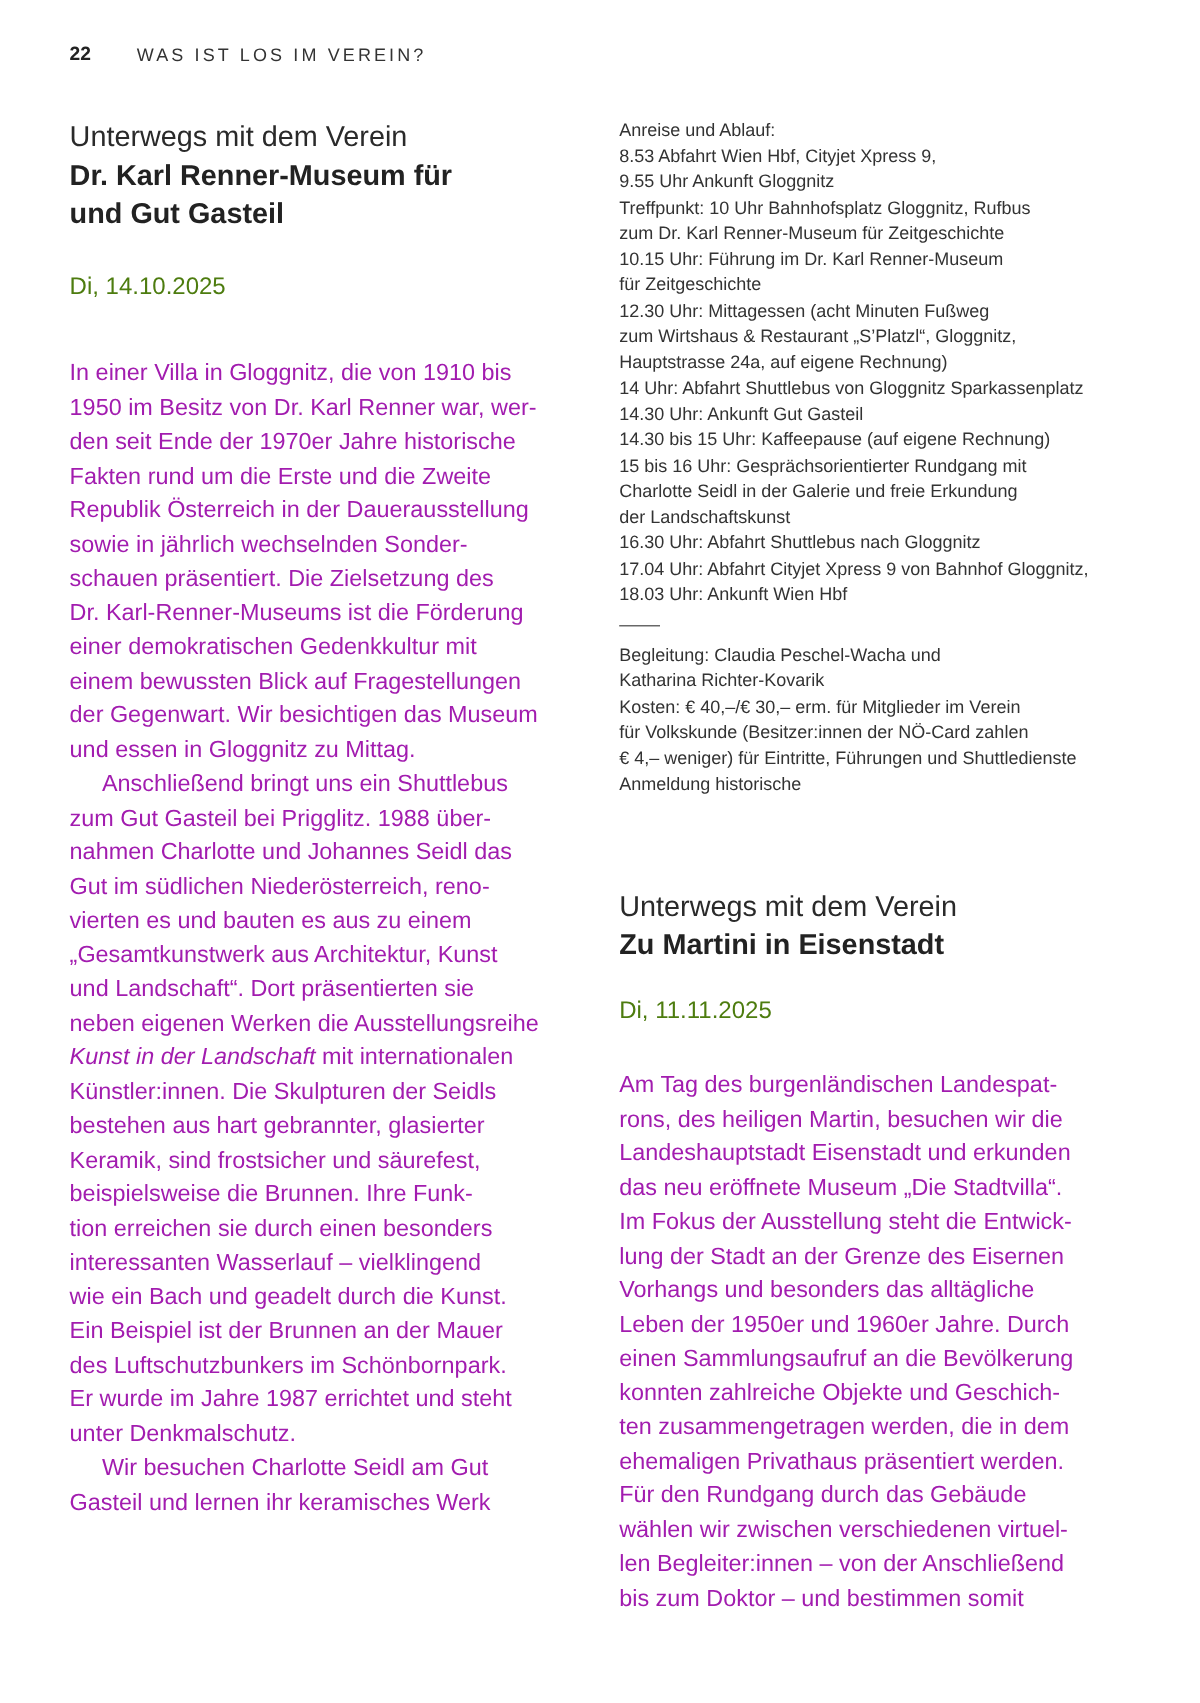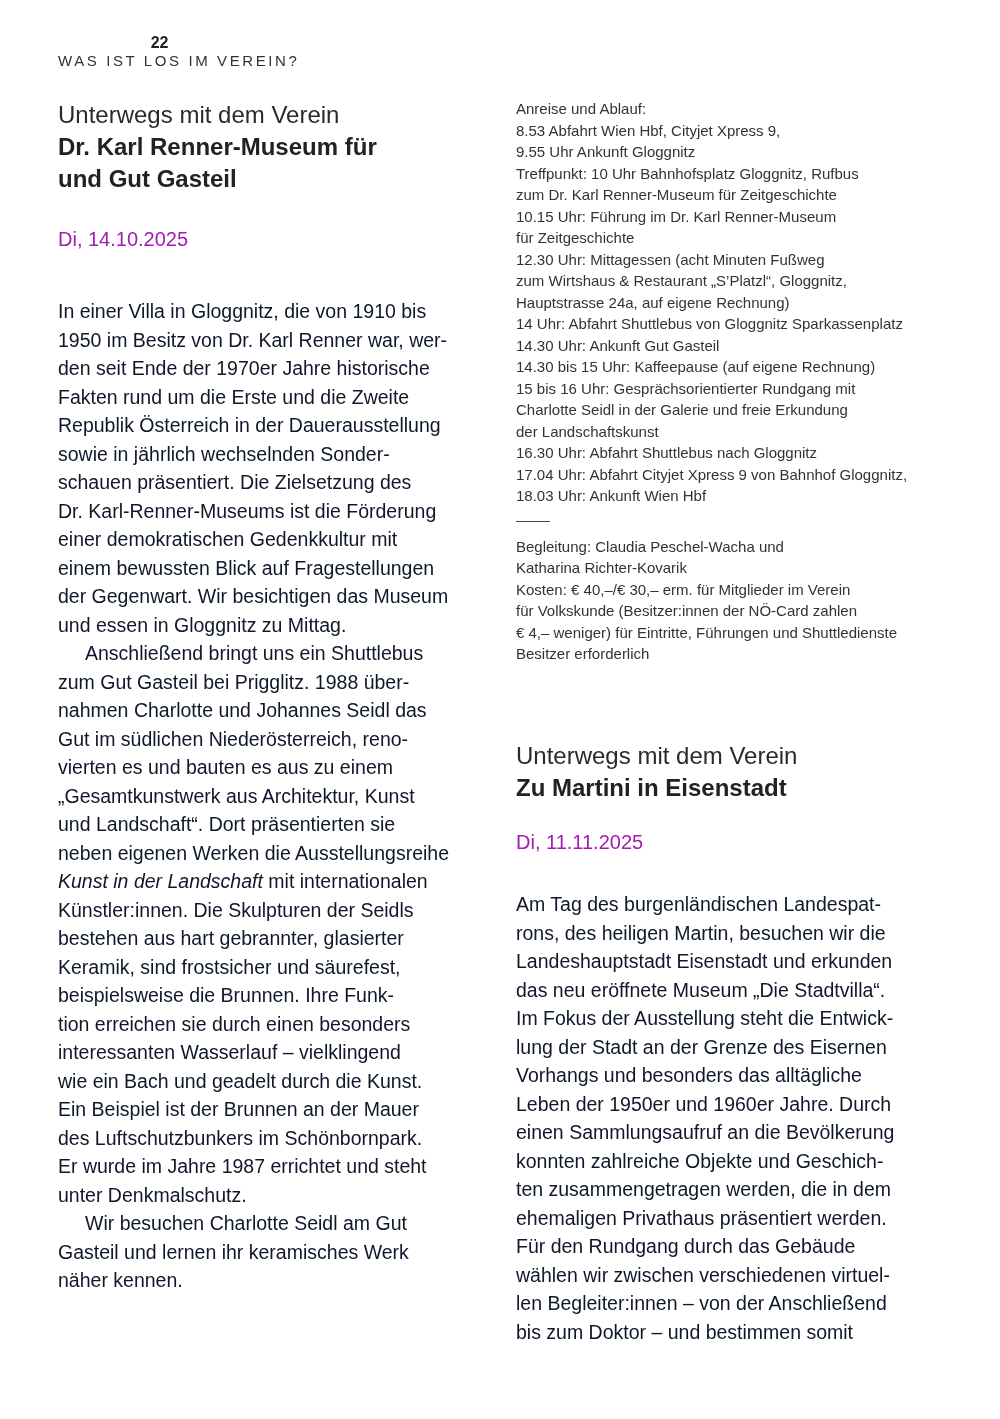--- a/index.html
+++ b/index.html
@@ -15,21 +15,20 @@
       font-family: "Liberation Sans", "DejaVu Sans", sans-serif;
       color: #2a2a2a;
     }
     .page-header {
       position: absolute;
       left: 58px;
       top: 34px;
       height: 24px;
       display: flex;
       align-items: center;
-      flex-direction: column;
     }
     .page-number {
       font-size: 16px;
       font-weight: bold;
       color: #222;
       width: 56px;
     }
     .running-title {
       font-size: 15px;
       letter-spacing: 2.6px;
@@ -54,27 +53,27 @@
       font-size: 24px;
       line-height: 32px;
       font-weight: bold;
       color: #222;
       margin: 0;
     }
     .headline .line { display: block; white-space: nowrap; }
     .date {
       font-size: 20px;
       line-height: 28px;
-      color: #a21caf;
+      color: #4d7c0f;
       margin: 0;
     }
     .body-text {
       font-size: 19.5px;
       line-height: 28.5px;
-      color: #0f172a;
+      color: #a21caf;
       margin: 0;
     }
     .body-text .line { display: block; white-space: nowrap; }
     .body-text .indent { padding-left: 27px; }
     .body-text em { font-style: italic; text-align: center; }
 
     .info {
       font-size: 15px;
       line-height: 21.5px;
       color: #333;
@@ -132,21 +131,20 @@
     <span class="line">beispielsweise die Brunnen. Ihre Funk-</span>
     <span class="line">tion erreichen sie durch einen besonders</span>
     <span class="line">interessanten Wasserlauf – vielklingend</span>
     <span class="line">wie ein Bach und geadelt durch die Kunst.</span>
     <span class="line">Ein Beispiel ist der Brunnen an der Mauer</span>
     <span class="line">des Luftschutzbunkers im Schönbornpark.</span>
     <span class="line">Er wurde im Jahre 1987 errichtet und steht</span>
     <span class="line">unter Denkmalschutz.</span>
     <span class="line indent">Wir besuchen Charlotte Seidl am Gut</span>
     <span class="line">Gasteil und lernen ihr keramisches Werk</span>
-    <span class="line">näher kennen.</span>
   </div>
 </div>
 
 <div class="col col-right-info">
   <div class="info">
     <span class="line">Anreise und Ablauf:</span>
     <span class="line">8.53 Abfahrt Wien Hbf, Cityjet Xpress 9,</span>
     <span class="line">9.55 Uhr Ankunft Gloggnitz</span>
     <span class="line">Treffpunkt: 10 Uhr Bahnhofsplatz Gloggnitz, Rufbus</span>
     <span class="line">zum Dr. Karl Renner-Museum für Zeitgeschichte</span>
@@ -165,21 +163,21 @@
     <span class="line">17.04 Uhr: Abfahrt Cityjet Xpress 9 von Bahnhof Gloggnitz,</span>
     <span class="line">18.03 Uhr: Ankunft Wien Hbf</span>
   </div>
   <div class="divider"></div>
   <div class="info">
     <span class="line">Begleitung: Claudia Peschel-Wacha und</span>
     <span class="line">Katharina Richter-Kovarik</span>
     <span class="line">Kosten: € 40,–/€ 30,– erm. für Mitglieder im Verein</span>
     <span class="line">für Volkskunde (Besitzer:innen der NÖ-Card zahlen</span>
     <span class="line">€ 4,– weniger) für Eintritte, Führungen und Shuttledienste</span>
-    <span class="line">Besitzer erforderlich</span>
+    <span class="line">Anmeldung historische</span>
   </div>
 </div>
 
 <div class="col col-right-article">
   <p class="kicker">Unterwegs mit dem Verein</p>
   <h2 class="headline">
     <span class="line">Zu Martini in Eisenstadt</span>
   </h2>
   <p class="date" style="margin-top:24px;">Di, 11.11.2025</p>
 

